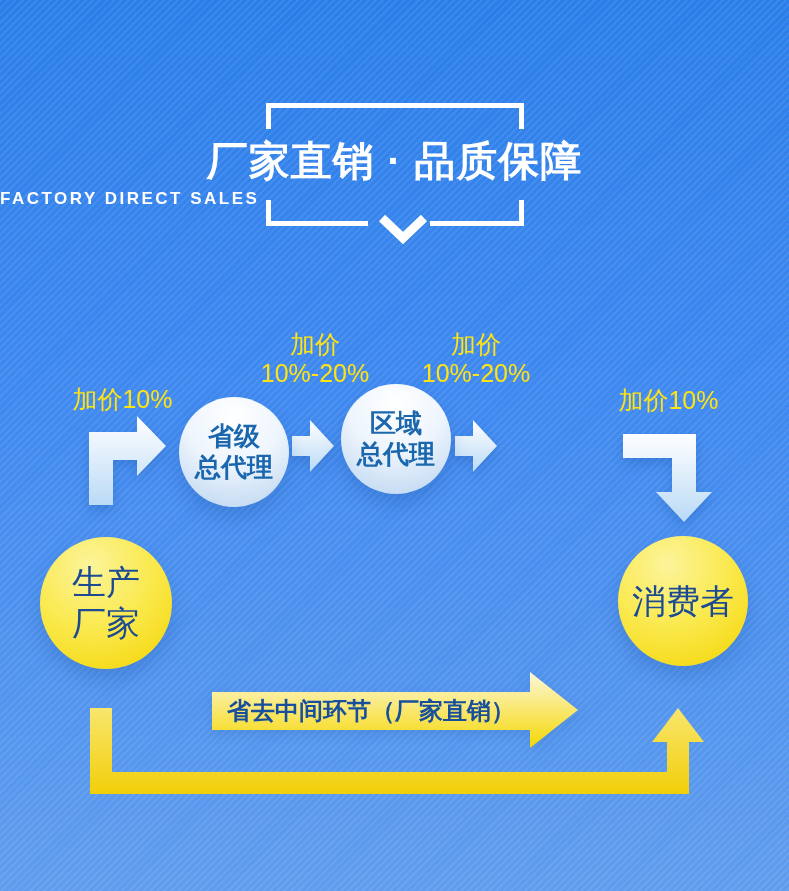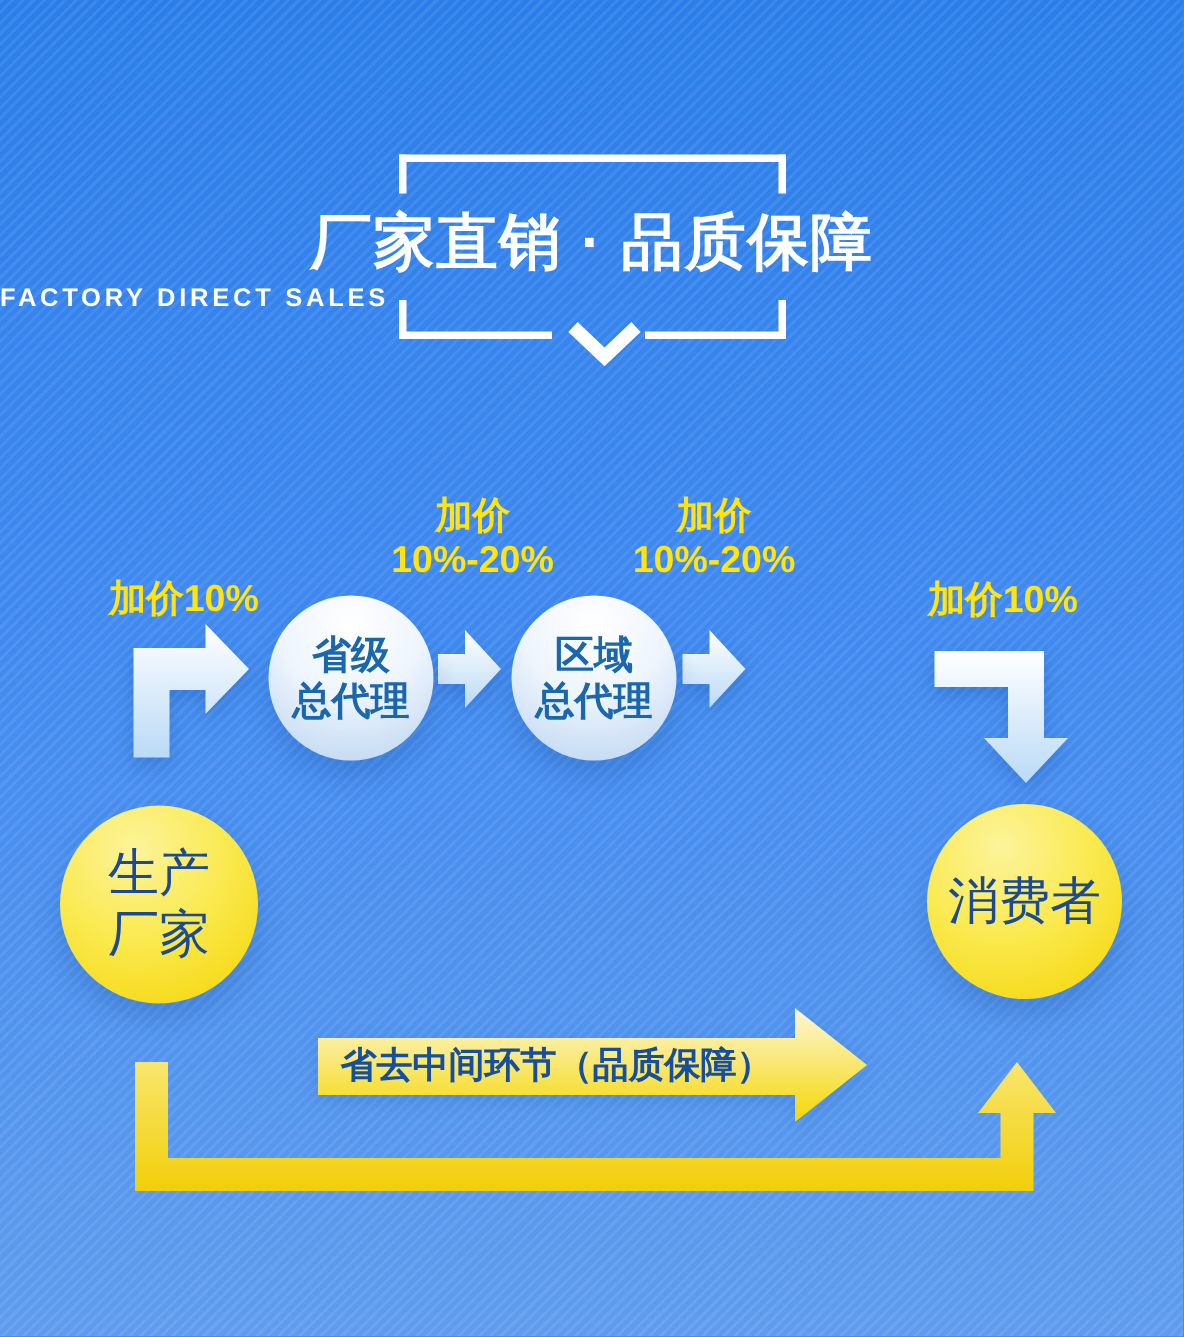--- a/index.html
+++ b/index.html
@@ -23,41 +23,41 @@
     position:absolute;left:0;right:0;top:136px;margin:0;text-align:center;
     color:#ffffff;font-size:41px;font-weight:800;letter-spacing:1px;line-height:50px;
   }
   .subtitle{
     position:absolute;left:0;right:0;top:189px;text-align:left;
     color:#ffffff;font-size:17px;font-weight:700;letter-spacing:2.5px;
   }
   .chevron{position:absolute;left:375px;top:213px;}
   
   .markup{
-    position:absolute;color:#ffe312;font-weight:700;text-align:center;
+    position:absolute;color:#ffe312;font-weight:400;text-align:center;
     font-size:25px;line-height:29px;
   }
   .markup-left{left:60px;top:385px;width:125px;}
   .markup-mid1{left:254px;top:330px;width:122px;}
   .markup-mid2{left:415px;top:330px;width:122px;}
   .markup-right{left:606px;top:386px;width:125px;}
   .markup span{display:block;}
   
   .node{
     position:absolute;border-radius:50%;display:flex;flex-direction:column;
     align-items:center;justify-content:center;text-align:center;
     box-shadow:0 10px 18px rgba(18,70,140,0.22);
   }
   .node span{display:block;}
   .node-light{
     background:radial-gradient(circle at 50% 18%, #ffffff 0%, #eef5fd 45%, #b9d3f0 100%);
     color:#1b67ad;font-weight:800;font-size:26px;line-height:31px;
   }
   .node-provincial{left:179px;top:397px;width:110px;height:110px;}
-  .node-regional{left:341px;top:397px;width:110px;height:110px;}
+  .node-regional{left:341px;top:384px;width:110px;height:110px;}
   .node-retailer{left:501px;top:398px;width:106px;height:106px;font-size:27px;}
   .node-yellow{
     background:radial-gradient(circle at 38% 22%, #fcf49b 0%, #fae94d 48%, #f4d301 100%);
     color:#1c4b94;font-weight:400;font-size:34px;line-height:41px;
   }
   .node-factory{left:40px;top:537px;width:132px;height:132px;}
   .node-consumer{left:618px;top:536px;width:130px;height:130px;}
   
   .arrows{position:absolute;left:0;top:0;pointer-events:none;}
   .arrow-light{filter:drop-shadow(0 5px 6px rgba(21,77,153,0.28));}
@@ -136,15 +136,15 @@
   </div>
 
   <div class="node node-yellow node-factory">
     <span>生产</span>
     <span>厂家</span>
   </div>
   <div class="node node-yellow node-consumer">
     <span>消费者</span>
   </div>
 
-  <div class="direct-label">省去中间环节（品质保障）</div>
+  <div class="direct-label">省去中间环节（厂家直销）</div>
 
 </div>
 
 </body></html>

